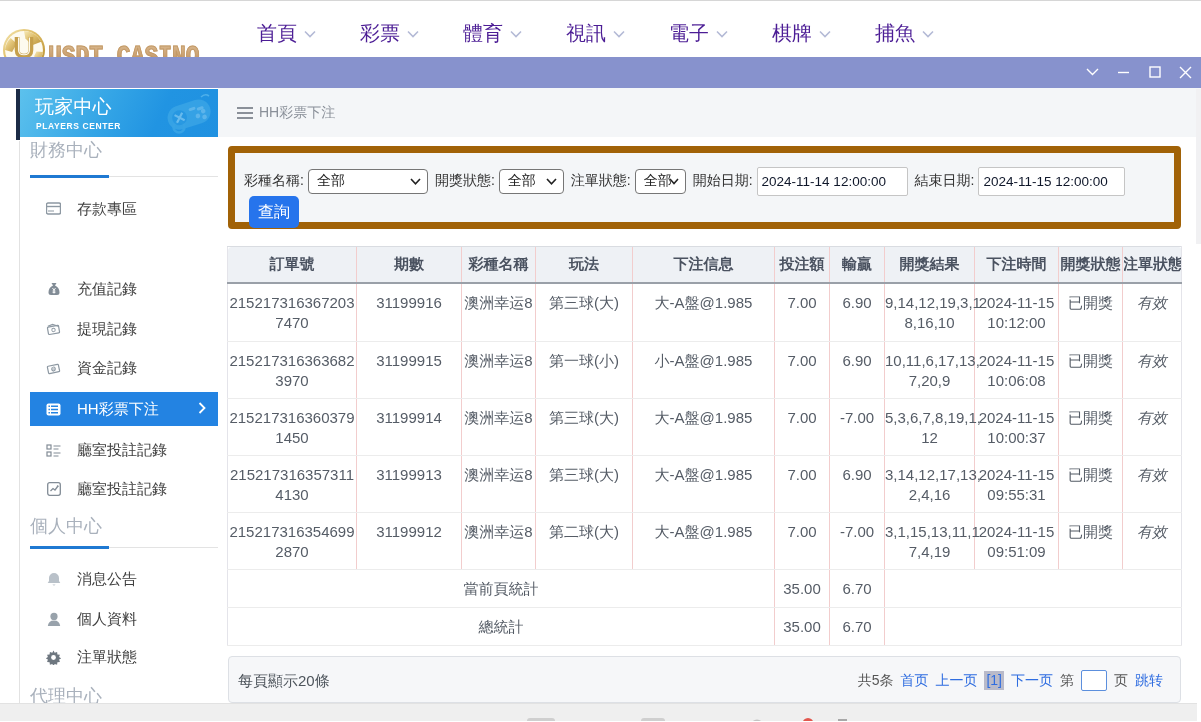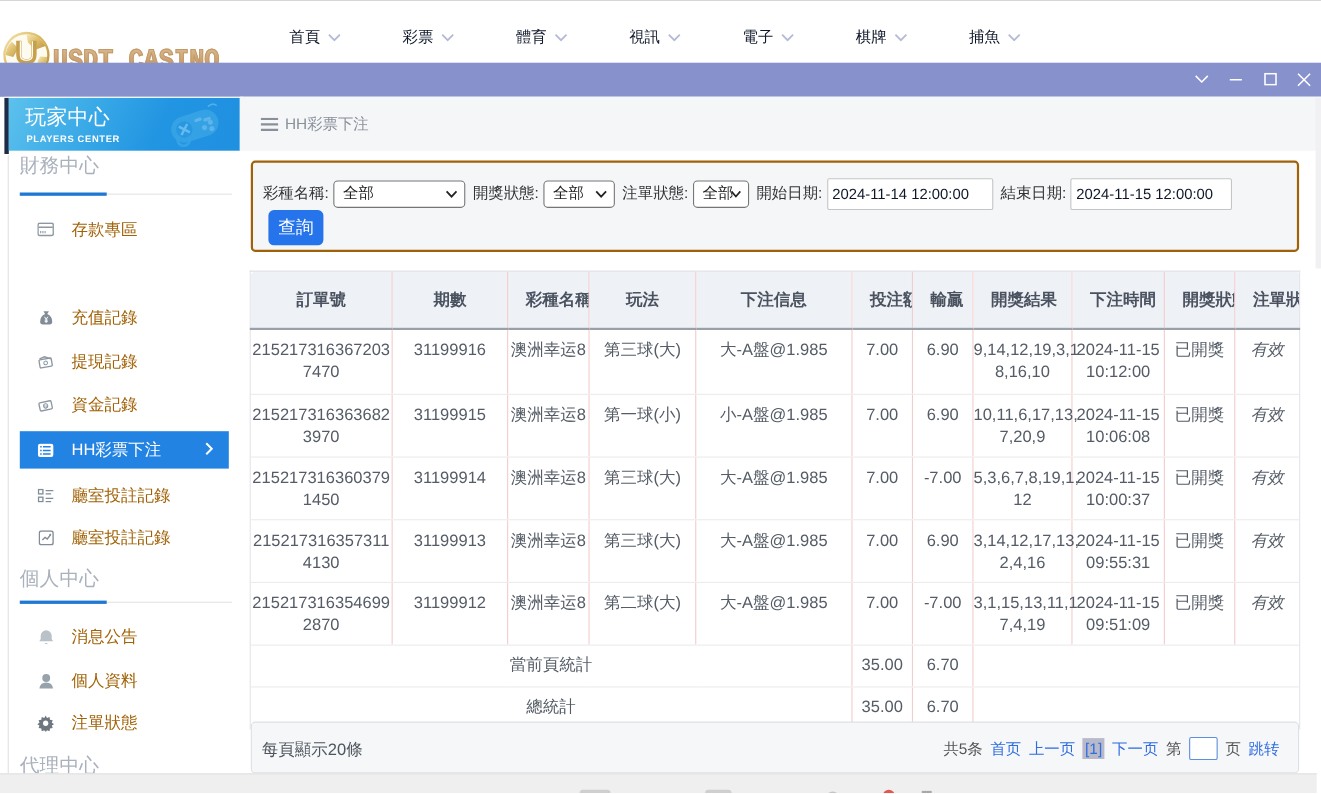--- a/index.html
+++ b/index.html
@@ -12,75 +12,75 @@
 .topbar { position:absolute; left:0; top:0; width:1201px; height:56px;
   background:#fff; }
 .logo { position:absolute; left:2px; top:26px; height:45px; display:flex; align-items:flex-end;font-family:Liberation Mono, monospace; }
 .logo-text { margin-left:2px; font-size:27px; font-weight:bold; letter-spacing:0px;
   transform:scaleX(.85); transform-origin:left center;
   background:linear-gradient(180deg,#dcbc94 0%,#c89e6e 50%,#a87d4c 100%);
   -webkit-background-clip:text; background-clip:text; color:transparent;
   -webkit-text-stroke:1px #c39a67; }
 .nav { position:absolute; left:235px; top:4px; height:57px; display:flex; align-items:center; }
 .nav-item { width:103px; display:flex; align-items:center; justify-content:center;
-  font-size:14px; color:#0f172a; }
+  font-size:20px; color:#4c1d95; }
 .nav-item svg { margin-left:7px; }
 
 
 .titlebar { position:absolute; left:0; top:56px; width:1201px; height:31px; background:#8792cd; }
 .winctl { position:absolute; right:0; top:0; height:30px; display:flex; align-items:center; }
 .winctl .wc { width:31px; height:30px; display:flex; align-items:center; justify-content:center; }
 
 
 .main { position:absolute; left:0; top:87px; width:1201px; height:635px; }
 
 
-.sidebar { position:absolute; left:4px; top:0; width:217px; height:635px; background:#fff;
+.sidebar { position:absolute; left:16px; top:0; width:217px; height:635px; background:#fff;
   border-right:1px solid #ebebeb; }
 .sb-head { position:absolute; left:4px; top:1px; width:213px; height:48px;
   background:linear-gradient(115deg,#5cc1ed 0%,#34a5e6 40%,#2194e2 65%,#1f90e0 100%); overflow:hidden; }
 .sb-head h2 { color:#fff; font-size:19px; font-weight:normal; margin:5px 0 0 15px; letter-spacing:0.2px;}
 .sb-head .sub { color:#fff; font-size:8.5px; font-weight:bold; letter-spacing:0.6px; margin:1px 0 0 16px; }
 .sb-stripe { position:absolute; left:0; top:1px; width:4px; height:51px; background:#1c2b46; }
 .scrollline { position:absolute; left:3px; top:53px; width:1px; height:564px; background:#e2e2e2; }
 
 .sb-sec { position:absolute; left:14px; font-size:18px; color:#a9b1bc; }
 .sb-line { position:absolute; left:14px; width:193px; height:1px; background:#e3e3e3; }
 .sb-line i { position:absolute; left:0; top:-1px; width:79px; height:3px; background:#1f79d2; display:block; }
 .sb-item { position:absolute; left:0; width:183px; height:34px; display:flex; align-items:center;
-  font-size:15px; color:#a16207; }
+  font-size:15px; color:#404040; }
 .sb-item .ic { width:15px; height:15px; margin-left:30px; display:flex; align-items:center; justify-content:center; }
 .sb-item .tx { margin-left:16px; }
 .sb-item.active { left:14px; width:190px; background:#2383e2; color:#fff; }
 .sb-item.active .ic { margin-left:16px; }
 .sb-item.active .arrow { position:absolute; right:14px; color:#fff; font-size:13px; }
 
 
 .content { position:absolute; left:218px; top:0; width:983px; height:635px; background:#fff; }
 .crumb { position:absolute; left:0; top:0; width:983px; height:49px; background:#f4f6f8;
   display:flex; align-items:center; color:#8a9099; font-size:14px; }
 .crumb .burger { margin-left:19px; margin-right:6px; }
 
 .filterbox { position:absolute; left:10px; top:58px; width:953px; height:83px;
-  background:#f4f6f8; border:2px solid #a16207; border-radius:4px; font-size:14px; color:#333;padding-left:16px; }
+  background:#f4f6f8; border:7px solid #a16207; border-radius:4px; font-size:14px; color:#333;padding-left:16px; }
 .frow { position:absolute; left:9px; top:16px; height:24px; display:flex; align-items:center; }
 .frow label { margin:0 4px 0 0; }
 .sel { height:25px; border:1px solid #767676; border-radius:4px; background:#fff;
   font-size:14px; color:#222; position:relative; display:flex; align-items:center; padding-left:8px; }
 .sel svg { position:absolute; right:6px; }
 .inp { height:29px; border:1px solid #c5c5c5; border-radius:2px; background:#fff;
   font-size:13.5px; color:#0f172a; display:flex; align-items:center; padding-left:4px; white-space:nowrap; }
 .btn-q { position:absolute; left:14px; top:43px; width:50px; height:32px; background:#2674ec;
   border-radius:5px; color:#fff; font-size:16px; display:flex; align-items:center; justify-content:center; }
 
 
 .tbl { position:absolute; left:9px; top:158px; width:954px; border-collapse:collapse; table-layout:fixed;
   font-size:15px; color:#555c66; text-align:center; background:#fff; }
 .tbl th { background:#eef1f5; color:#4a5260; font-size:15px; font-weight:bold; height:36px;
-  border-top:1px solid #d9dce1; border-bottom:2px solid #9aa0a8; padding:16px; white-space:nowrap; overflow:hidden; }
+  border-top:1px solid #d9dce1; border-bottom:2px solid #9aa0a8; padding:0; white-space:nowrap; overflow:hidden; }
 .tbl td { height:57px; box-sizing:border-box; border-bottom:1px solid #ececec; line-height:20px; padding:9px 0 0 0; vertical-align:top; }
 .tbl tr.r1 td { height:59px;margin-top:42px; }
 .tbl .vb { border-left:1px solid #f2cdcd; }
 .tbl th:first-child { border-left:1px solid #e4e4ea; border-top-left-radius:4px; }
 .tbl th:last-child { border-right:1px solid #e4e4ea; border-top-right-radius:4px; }
 .tbl td:first-child { border-left:1px solid #e4e4ea; }
 .tbl td:last-child { border-right:1px solid #e4e4ea;font-style:italic; }
 .tbl tr.sum td { height:38px; vertical-align:middle; padding:0; }
 
 

